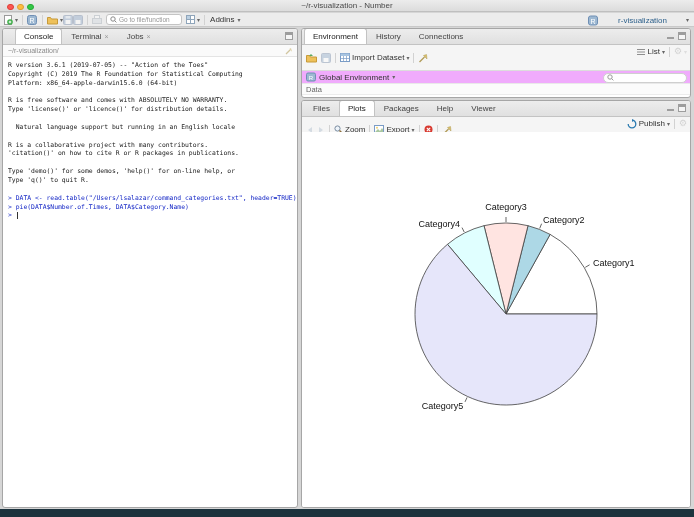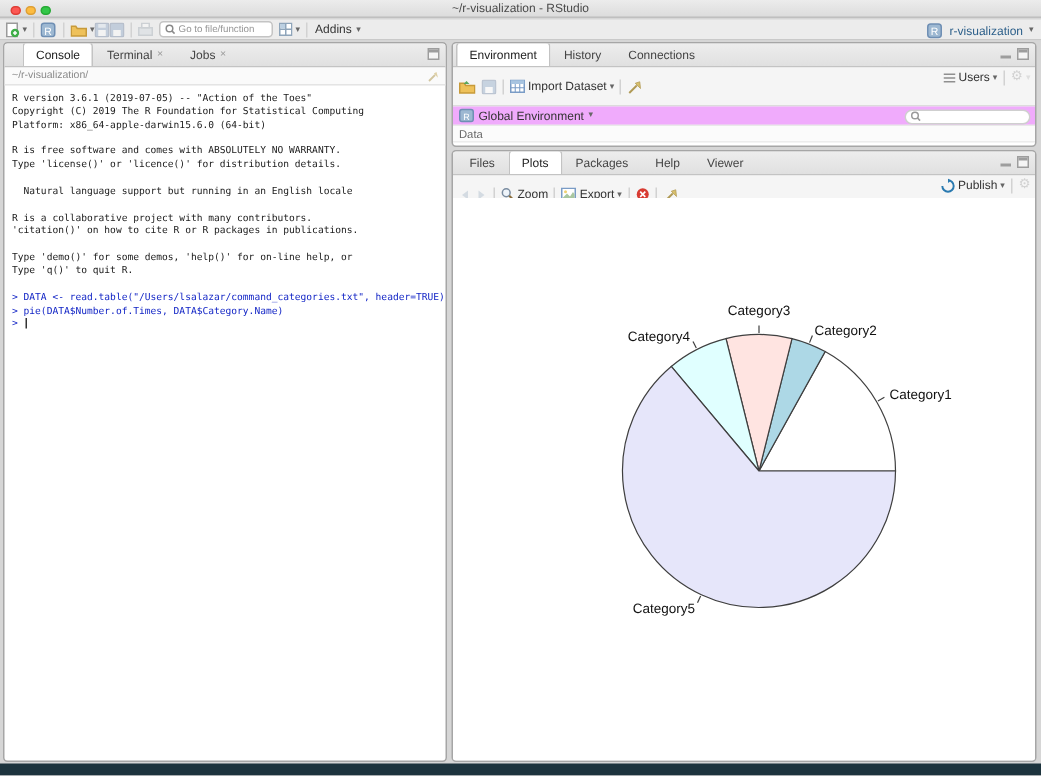--- a/index.html
+++ b/index.html
@@ -23,21 +23,21 @@
   .sep { width:1px; height:10px; background:#d2d2d2; margin:0 4px; }
   .caret { font-size:6px; color:#666; line-height:1; }
   .caret.dis { color:#bbb; }
   .icon { display:inline-block; line-height:0; }
   .goto-box { display:flex; align-items:center; gap:2px; background:#fff; border:1px solid #c4c4c4;
     border-radius:3px; height:11px; width:76px; padding:0 3px; margin:0 4px; }
   .goto-box input { border:0; outline:0; width:60px; font-size:6.5px; color:#555; background:transparent;
     font-family:"Liberation Sans",sans-serif; }
   .goto-box input::placeholder { color:#979797; }
   .tb-label { font-size:8px; color:#333; margin:0 1px; }
-  .project-btn { position:absolute; right:5px; top:0; height:14px; display:flex; align-items:center; gap:3px; }
+  .project-btn { position:absolute; right:5px; top:0; height:14px; display:flex; align-items:center; gap:18px; }
   .project-btn .tb-label { color:#2c5f8a; }
 
   
   .pane { position:absolute; background:#fff; border:1px solid #a6a6a6; border-radius:3px; overflow:hidden; }
   #console-pane { left:2px; top:28px; width:296px; height:480px; }
   #env-pane     { left:301px; top:28px; width:390px; height:70px; }
   #plots-pane   { left:301px; top:100px; width:390px; height:408px; }
 
   .tabbar { position:relative; height:16px; background:linear-gradient(#ededed,#e0e0e0);
     border-bottom:1px solid #c3c3c3; display:flex; align-items:flex-end; padding-left:2px; }
@@ -89,21 +89,21 @@
 
   .bottom-strip { position:absolute; left:0; top:509px; width:694px; height:8px; background:#1c333d; }
 </style>
 </head>
 <body>
 
 <div class="titlebar">
   <span class="traffic t-red"></span>
   <span class="traffic t-yel"></span>
   <span class="traffic t-grn"></span>
-  <div class="titletext">~/r-visualization - RStudio</div>
+  <div class="titletext">~/r-visualization - Number</div>
 </div>
 
 <div class="maintoolbar">
   <span class="tb-group">
     <span class="icon">
       <svg width="9" height="11">
           <rect x="0.5" y="1.5" width="7" height="9" fill="#fff" stroke="#9a9a9a"></rect>
           <circle cx="6" cy="8" r="2.8" fill="#3fae49"></circle>
           <path d="M4.7 8h2.6M6 6.7v2.6" stroke="#fff" stroke-width="1"></path>
         </svg>
@@ -295,21 +295,21 @@
           </svg>
       </span>
     </span>
     <div class="right-group">
       <span class="toolbtn">
         <span class="icon">
           <svg width="8" height="8">
               <path d="M0 1.5 h8 M0 4 h8 M0 6.5 h8" stroke="#8f8f8f"></path>
             </svg>
         </span>
-        <span>Users</span>
+        <span>List</span>
         <span class="caret">▾</span>
       </span>
       <span class="sep"></span>
       <span class="toolbtn dim">
         <span class="gear">⚙</span>
         <span class="caret dis">▾</span>
       </span>
     </div>
   </div>
   <div class="scope-row">

